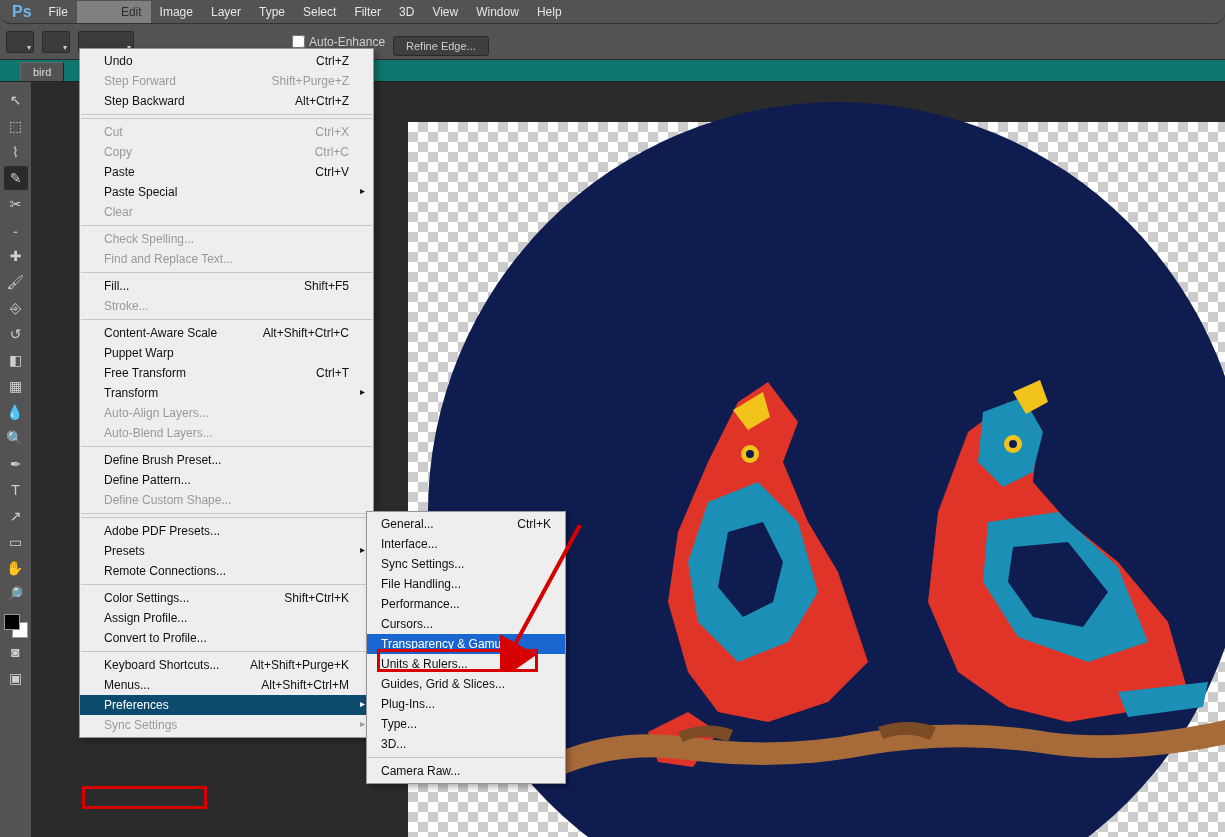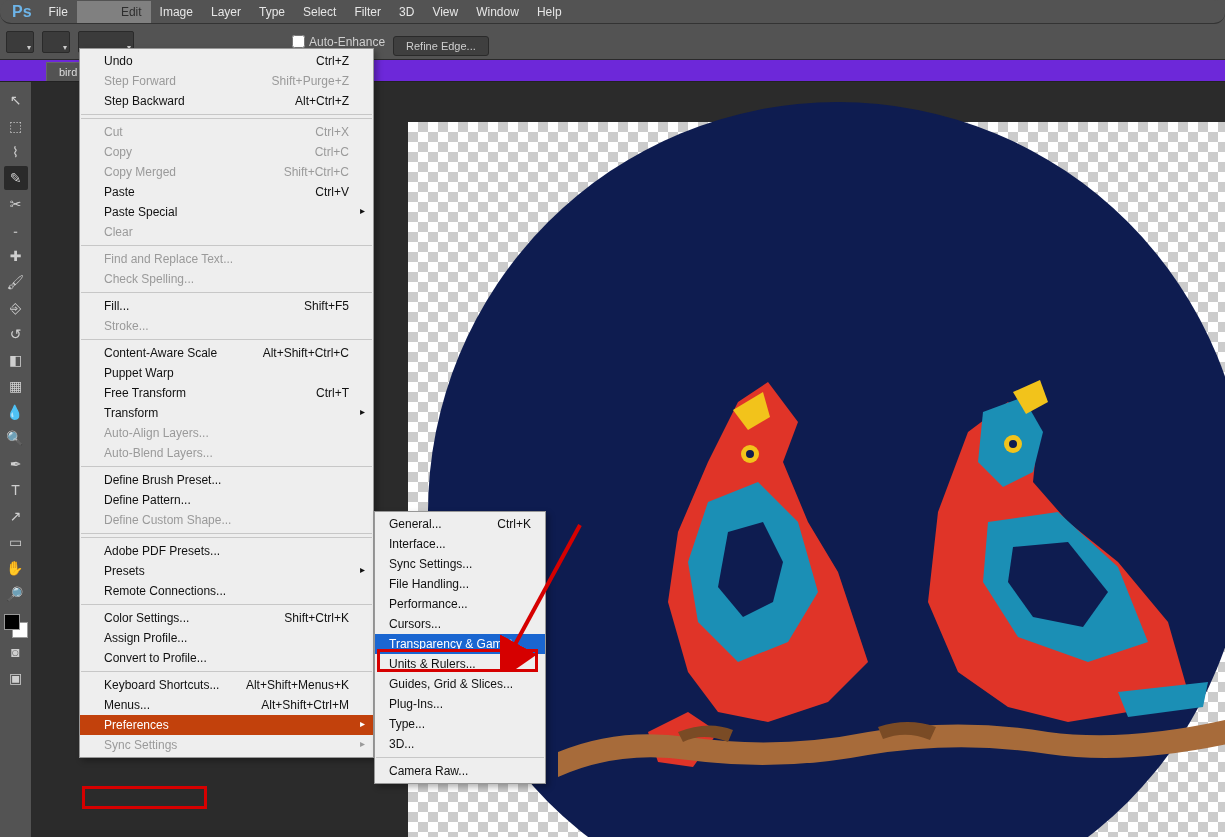--- a/index.html
+++ b/index.html
@@ -5,21 +5,21 @@
 * { margin:0; padding:0; box-sizing:border-box; font-family:"Segoe UI",Tahoma,sans-serif; font-size:12px; user-select:none; }
 body { background:#535353; width:1225px; height:837px; overflow:hidden; position:relative; }
 .menubar { height:24px; background:#535353; display:flex; align-items:center; padding-left:4px; color:#e6e6e6; border-bottom:1px solid #333;border-radius:11px; }
 .ps-logo { font-weight:bold; font-size:16px; color:#6db4e8; padding:0 8px; }
 .menubar .mitem { padding:4px 9px; cursor:default;text-align:right; }
 .menubar .mitem.active { background:#808080; color:#2e2e2e;padding-left:44px; }
 .optbar { height:36px; background:#535353; display:flex; align-items:center; border-bottom:1px solid #2a2a2a; padding-left:6px; gap:8px; color:#cfcfcf; }
 .tool-swatch { width:28px; height:22px; background:#3b3b3b; border:1px solid #2a2a2a; border-radius:2px; position:relative; }
 .tool-swatch::after{content:"▾";position:absolute;right:2px;bottom:0;font-size:8px;color:#ccc;}
 .opt-btn { background:#3f3f3f; border:1px solid #2a2a2a; border-radius:3px; padding:3px 12px; font-size:11px; color:#cfcfcf;margin-top:9px; }
-.tabbar { height:22px; background:#6d28d9; display:flex; align-items:flex-end; border-bottom:1px solid #222; padding-left:46px;}
+.tabbar { height:22px; background:#0f766e; display:flex; align-items:flex-end; border-bottom:1px solid #222; padding-left:20px;}
 .doc-tab { background:#535353; color:#ddd; padding:3px 12px; font-size:11px; border-top:1px solid #666; border-left:1px solid #666; border-right:1px solid #222;}
 .workspace { position:absolute; left:0; top:82px; right:0; bottom:0; display:flex; }
 .toolcol { width:32px; background:#535353; border-right:1px solid #2a2a2a; display:flex; flex-direction:column; align-items:center; padding-top:6px; gap:2px; }
 .toolbtn { width:24px; height:24px; display:flex; align-items:center; justify-content:center; color:#cfcfcf; font-size:14px; border-radius:2px;}
 .toolbtn.sel { background:#2a2a2a; }
 .swatches { width:24px; height:24px; position:relative; margin-top:6px;}
 .swatches .fg{position:absolute;left:0;top:0;width:16px;height:16px;background:#000;border:1px solid #999;}
 .swatches .bg{position:absolute;right:0;bottom:0;width:16px;height:16px;background:#fff;border:1px solid #999;}
 .canvas-area { flex:1; background:#2b2b2b; position:relative; overflow:hidden; }
 .canvas { position:absolute; left:376px; top:40px; width:840px; height:760px; 
@@ -29,27 +29,27 @@
     linear-gradient(45deg,transparent 75%,#ccc 75%),
     linear-gradient(-45deg,transparent 75%,#ccc 75%);
   background-size:20px 20px;
   background-position:0 0,0 10px,10px -10px,-10px 0;
   background-color:#fff;
 }
 .circle { position:absolute; width:820px; height:820px; background:#0e1c50; border-radius:50%; left:20px; top:-20px; }
 .edit-menu { position:absolute; left:79px; top:24px; width:295px; background:#eeeeee; border:1px solid #979797; box-shadow:3px 3px 6px rgba(0,0,0,.3); z-index:100; padding:2px 0;margin-top:24px;}
 .edit-menu .row { display:flex; justify-content:space-between; padding:3px 24px 3px 24px; color:#111; position:relative;}
 .edit-menu .row.dis { color:#9a9a9a; }
-.edit-menu .row.hl { background:#c2410c; color:#fff; }
+.edit-menu .row.hl { background:#0c4a6e; color:#fff; }
 .edit-menu .row.sub::after { content:"▸"; position:absolute; right:8px; font-size:10px;}
 .edit-menu .row.sub.hl::after { color:#fff; }
 .edit-menu .sep { height:1px; background:#c7c7c7; margin:3px 1px; }
 .box-red { position:absolute; border:3px solid #d60000; pointer-events:none; z-index:200;}
 .box1 { left:82px; top:786px; width:125px; height:23px; }
-.sub-menu { position:absolute; left:374px; top:511px; width:172px; background:#eeeeee; border:1px solid #979797; box-shadow:3px 3px 6px rgba(0,0,0,.3); z-index:150; padding:2px 0;}
+.sub-menu { position:absolute; left:366px; top:511px; width:200px; background:#eeeeee; border:1px solid #979797; box-shadow:3px 3px 6px rgba(0,0,0,.3); z-index:150; padding:2px 0;}
 .sub-menu .row { display:flex; justify-content:space-between; padding:3px 14px; color:#111;}
 .sub-menu .row.hl { background:#1a66d1; color:#fff; }
 .sub-menu .sep { height:1px; background:#c7c7c7; margin:3px 1px; }
 .box2 { left:377px; top:649px; width:161px; height:23px; z-index:200;}
 .arrow { position:absolute; left:500px; top:520px; z-index:160; pointer-events:none;}
 .bird { position:absolute; }
 </style>
 </head>
 <body>
 
@@ -161,40 +161,36 @@
     <div class="sep"></div>
     <div class="sep"></div>
     <div class="row dis">
       <span>Cut</span>
       <span>Ctrl+X</span>
     </div>
     <div class="row dis">
       <span>Copy</span>
       <span>Ctrl+C</span>
     </div>
-    <div class="row dis">
-      <span>Copy Merged</span>
-      <span>Shift+Ctrl+C</span>
-    </div>
     <div class="row">
       <span>Paste</span>
       <span>Ctrl+V</span>
     </div>
     <div class="row sub">
       <span>Paste Special</span>
     </div>
     <div class="row dis">
       <span>Clear</span>
     </div>
     <div class="sep"></div>
     <div class="row dis">
+      <span>Check Spelling...</span>
+    </div>
+    <div class="row dis">
       <span>Find and Replace Text...</span>
-    </div>
-    <div class="row dis">
-      <span>Check Spelling...</span>
     </div>
     <div class="sep"></div>
     <div class="row">
       <span>Fill...</span>
       <span>Shift+F5</span>
     </div>
     <div class="row dis">
       <span>Stroke...</span>
     </div>
     <div class="sep"></div>
@@ -246,21 +242,21 @@
     </div>
     <div class="row">
       <span>Assign Profile...</span>
     </div>
     <div class="row">
       <span>Convert to Profile...</span>
     </div>
     <div class="sep"></div>
     <div class="row">
       <span>Keyboard Shortcuts...</span>
-      <span>Alt+Shift+Menus+K</span>
+      <span>Alt+Shift+Purge+K</span>
     </div>
     <div class="row">
       <span>Menus...</span>
       <span>Alt+Shift+Ctrl+M</span>
     </div>
     <div class="row hl sub">
       <span>Preferences</span>
     </div>
     <div class="row dis sub">
       <span>Sync Settings</span>

